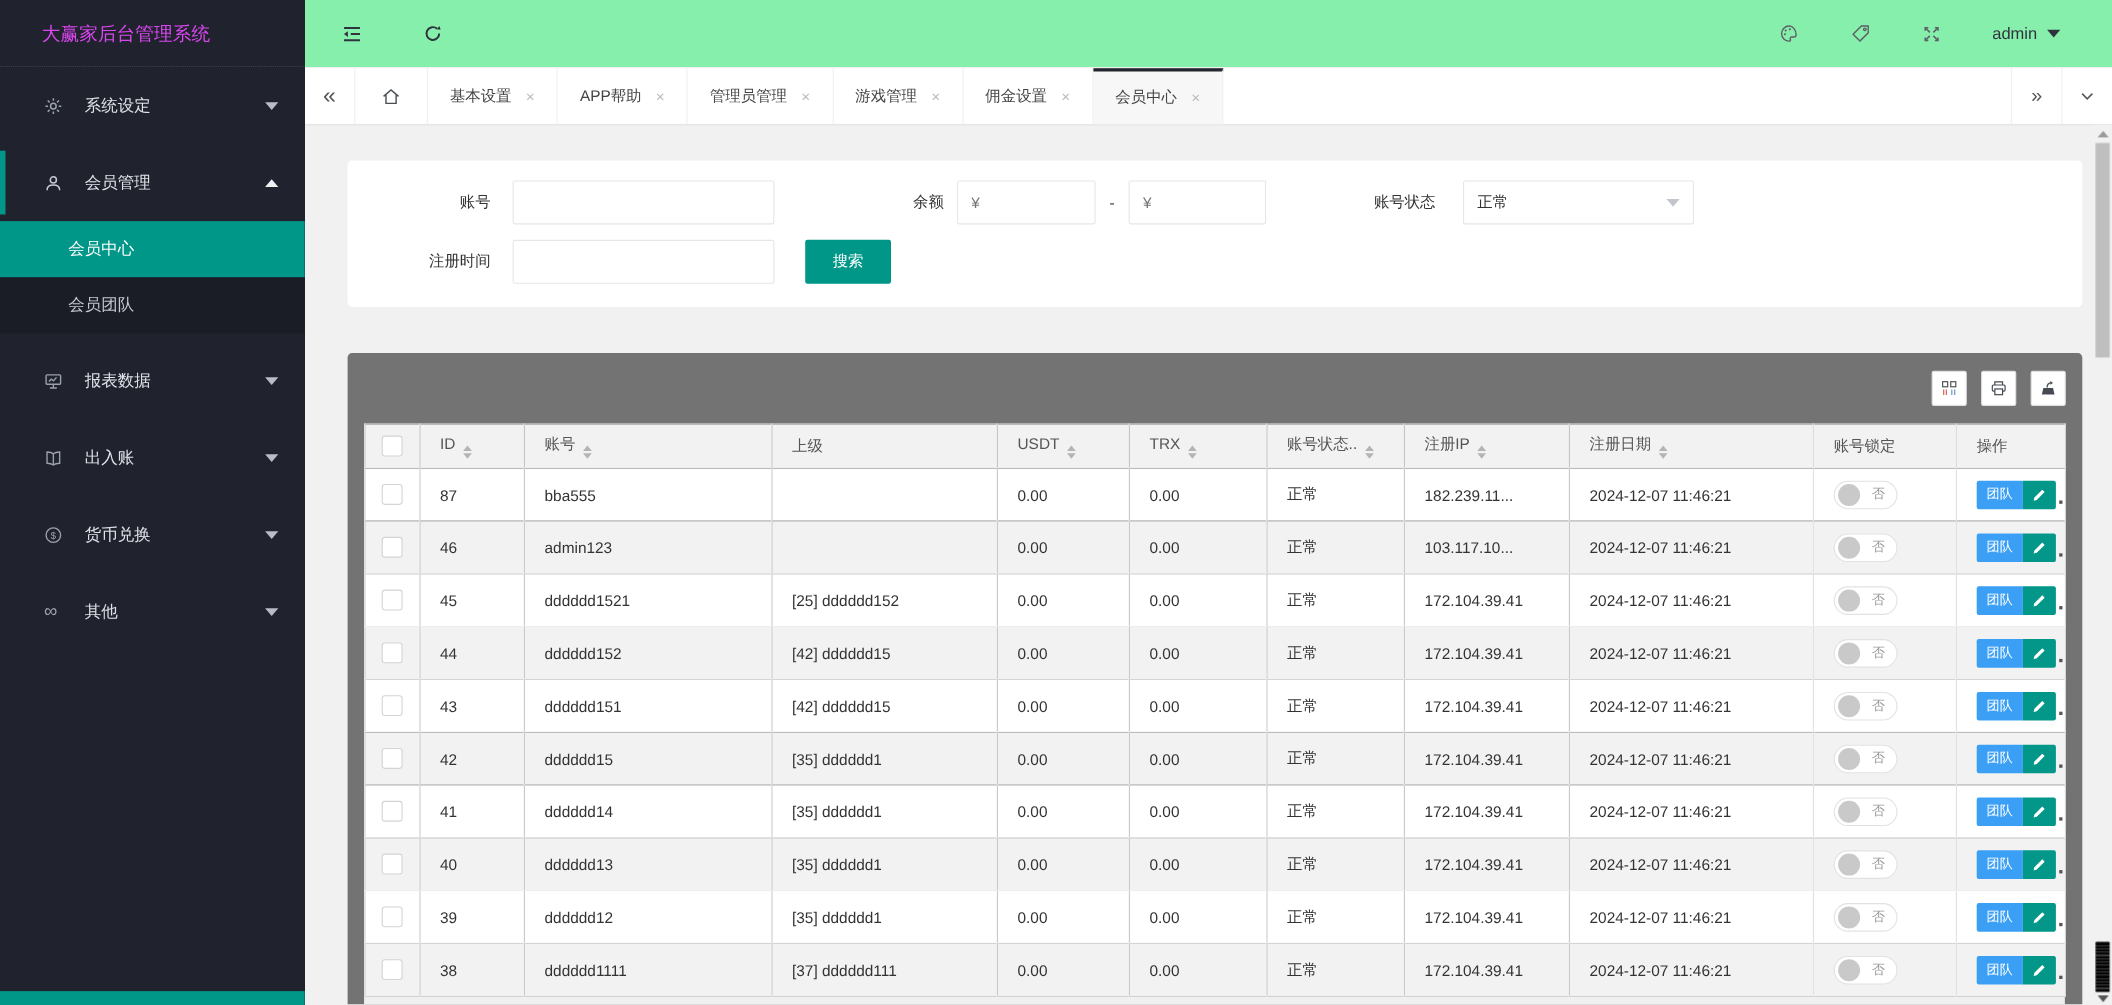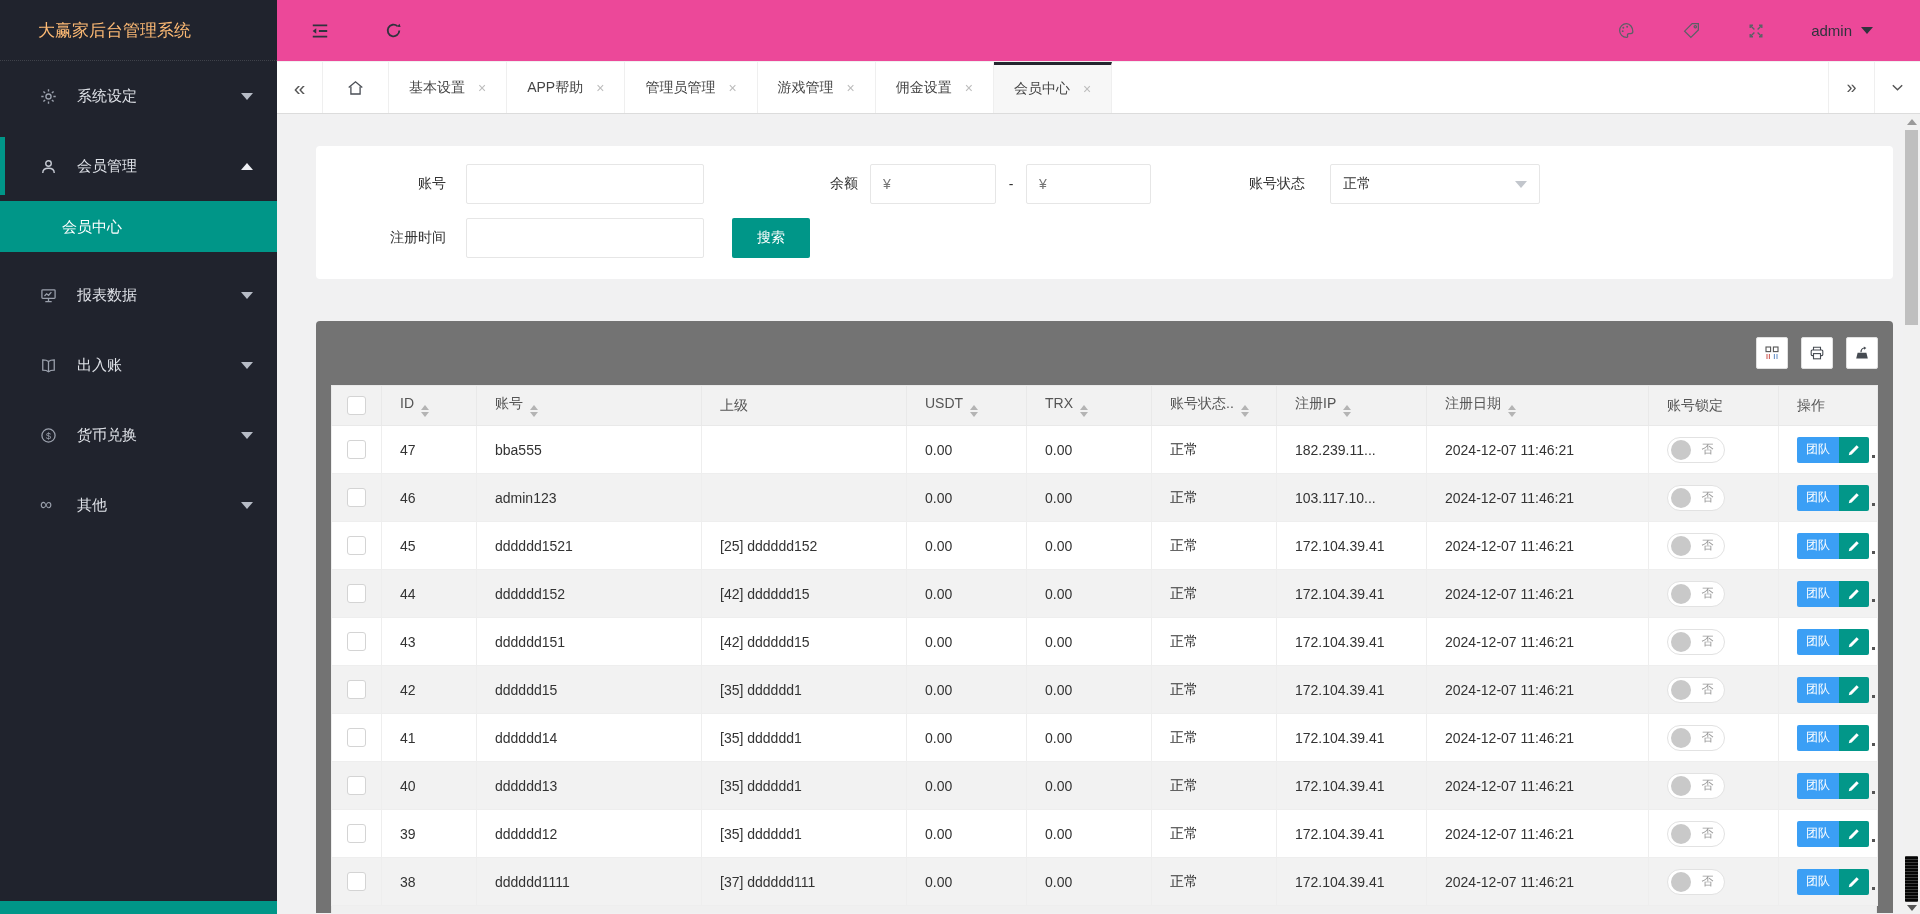--- a/index.html
+++ b/index.html
@@ -1,40 +1,40 @@
 <!DOCTYPE html>
 <html><head>
 <meta charset="utf-8">
 <style>
   * { margin:0; padding:0; box-sizing:border-box; }
   html,body { width:1920px; height:914px; overflow:hidden; }
   body { font-family:"Liberation Sans","DejaVu Sans",sans-serif; background:#f1f1f2; font-size:14px; color:#333; }
 
   
   .sidebar { position:fixed; left:0; top:0; bottom:0; width:277px; background:#20232d; z-index:5; }
-  .brand { height:61px; line-height:61px; color:#fdba74; font-size:17px; padding-left:38px;
+  .brand { height:61px; line-height:61px; color:#d946ef; font-size:17px; padding-left:38px;
            border-bottom:1px dotted rgba(255,255,255,.14); white-space:nowrap; }
   .menu-item { height:70px; display:flex; align-items:center; padding:0 24px 0 40px;
                color:#dfe2e8; font-size:15px; position:relative; cursor:pointer; }
   .menu-item .mi-icon { width:24px; height:18px; color:#9ba1ad; display:flex; align-items:center; }
   .menu-item .mi-label { flex:1; margin-left:13px; }
   .menu-item.expanded::before { content:""; position:absolute; left:0; top:6px; bottom:6px; width:5px; background:#009688; }
   .tri-dn { width:0;height:0;border-left:6px solid transparent;border-right:6px solid transparent;border-top:7px solid #b7bcc6; }
   .tri-up { width:0;height:0;border-left:6px solid transparent;border-right:6px solid transparent;border-bottom:7px solid #eef0f4; }
   .submenu { background:#1a1d26; }
   .submenu-item { height:51px; line-height:51px; padding-left:62px; color:#c3c8d1; font-size:15px; cursor:pointer; }
   .submenu-item.active { background:#009688; color:#fff; }
   .menu-gap { height:8px; }
   .infinity-glyph { font-size:17px; line-height:14px; color:#9ba1ad; }
   .sidebar-bottom-accent { position:absolute; left:0; right:0; bottom:0; height:13px; background:#009688; }
 
   
   .main { margin-left:277px; height:914px; display:flex; flex-direction:column; background:#f1f1f2; }
 
-  .topbar { height:61px; background:#ec4899; display:flex; align-items:center; padding-left:33px; flex:none; }
+  .topbar { height:61px; background:#86efac; display:flex; align-items:center; padding-left:33px; flex:none; }
   .topbar-left { display:flex; align-items:center; gap:54px; }
   .icon-btn { display:flex; align-items:center; justify-content:center; cursor:pointer; background:none; border:none; }
   .topbar-right { margin-left:auto; display:flex; align-items:center; gap:46px; padding-right:47px; }
   .user-box { display:flex; align-items:center; gap:9px; cursor:pointer; }
   .user-name { font-size:15px; color:#2f333d; }
   .user-caret { width:0;height:0;border-left:6px solid transparent;border-right:6px solid transparent;border-top:7px solid #2f333d; }
 
   .tabbar { height:53px; background:#fff; border-top:1px solid #f0f0f0; border-bottom:1px solid #dcdcdc;
             display:flex; align-items:stretch; flex:none; }
   .tab-ctrl { width:46px; display:flex; align-items:center; justify-content:center; color:#555;
@@ -142,20 +142,21 @@
         <circle cx="8" cy="5.2" r="2.6"></circle>
         <path d="M2.6 14c0-3 2.4-4.4 5.4-4.4s5.4 1.4 5.4 4.4"></path>
       </svg>
     </span>
     <span class="mi-label">会员管理</span>
     <span class="tri-up"></span>
   </div>
 
   <div class="submenu">
     <div class="submenu-item active">会员中心</div>
+    <div class="submenu-item">会员团队</div>
   </div>
   <div class="menu-gap"></div>
 
   <div class="menu-item">
     <span class="mi-icon">
       <svg width="17" height="17" viewBox="0 0 16 16" fill="none" stroke="#9ba1ad" stroke-width="1.2">
         <rect x="1.8" y="2.6" width="12.4" height="8" rx="0.8"></rect>
         <path d="M8 10.6v2.6M5 13.8h6"></path>
         <path d="M4.2 8.4l2-2 1.9 1.4 2.6-3"></path>
       </svg>
@@ -381,21 +382,21 @@
                   <i class="up"></i>
                   <i class="dn"></i>
                 </span></th>
               <th><span>账号锁定</span></th>
               <th><span>操作</span></th>
             </tr>
         </thead>
         <tbody id="table-body">
   <tr>
     <td class="c-center"><span class="cb"></span></td>
-    <td>47</td>
+    <td>87</td>
     <td>bba555</td>
     <td></td>
     <td>0.00</td>
     <td>0.00</td>
     <td>正常</td>
     <td>182.239.11...</td>
     <td>2024-12-07 11:46:21</td>
     <td>
       <span class="toggle">
         <span class="knob"></span>

